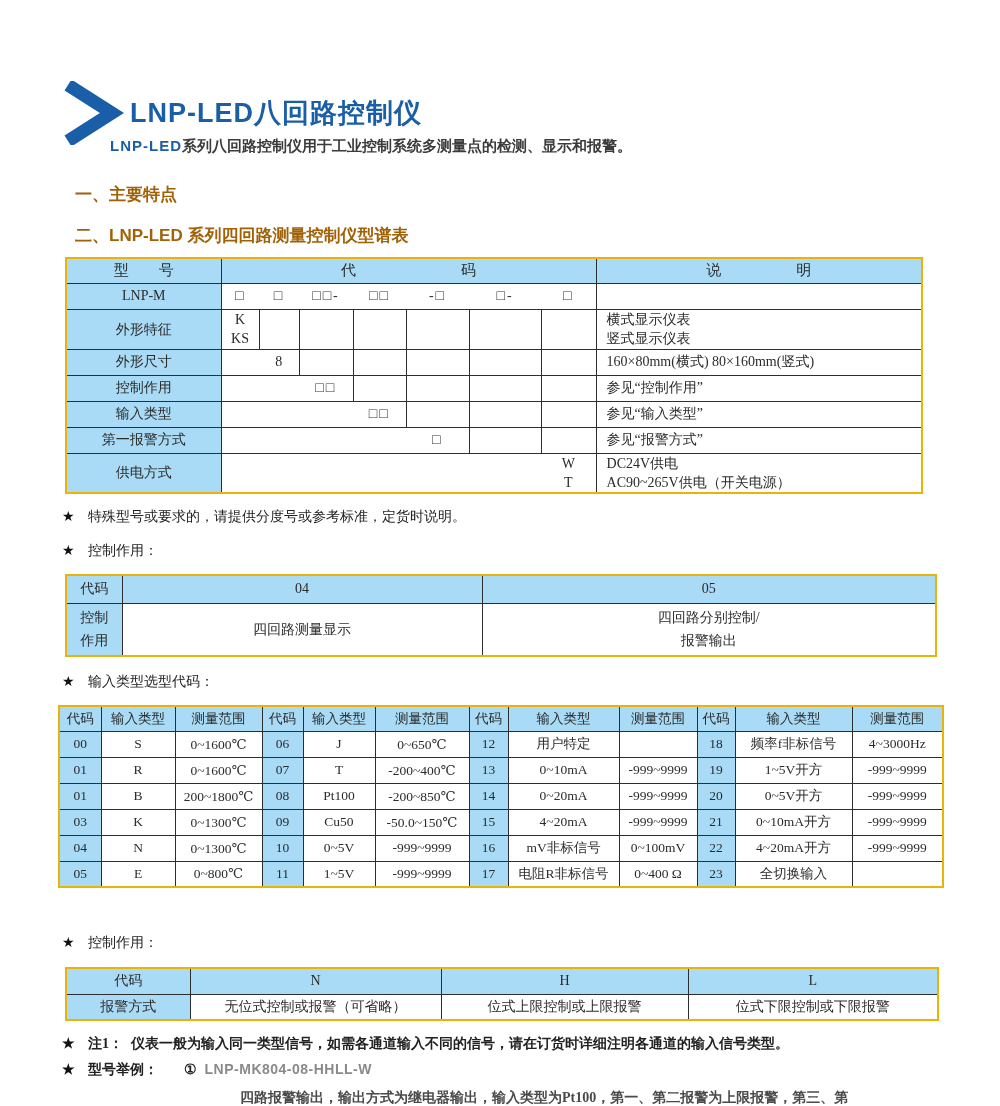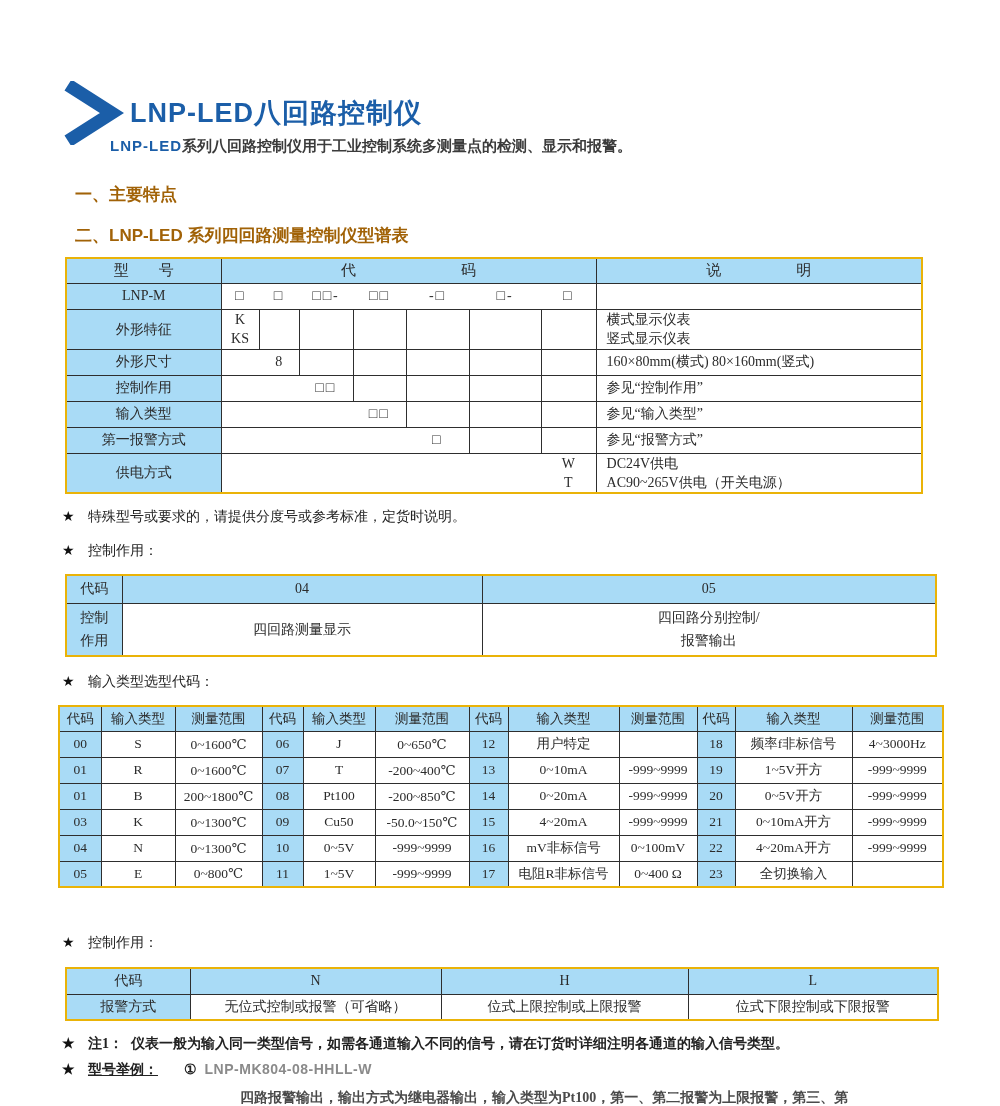--- a/index.html
+++ b/index.html
@@ -360,20 +360,20 @@
     </table>
 
   <div class="starline sub mt14">
     <span class="star">★</span>
     <span class="note-lbl gap8">注1：</span>
     <span>仪表一般为输入同一类型信号，如需各通道输入不同的信号，请在订货时详细注明各通道的输入信号类型。</span>
   </div>
 
   <div class="starline sub" style="margin-top:8px;">
     <span class="star">★</span>
-    <span class="note-lbl" style="margin-right:26px;text-decoration:underline;">型号举例：</span>
+    <span class="note-lbl" style="margin-right:26px;">型号举例：</span>
     <span class="gap8">①</span>
     <span class="ex-model">LNP-MK804-08-HHLL-W</span>
   </div>
 
   <div class="ex-desc" style="margin-top:6px;">四路报警输出，输出方式为继电器输出，输入类型为Pt100，第一、第二报警为上限报警，第三、第</div>
 
 </div>
 
 </body></html>

